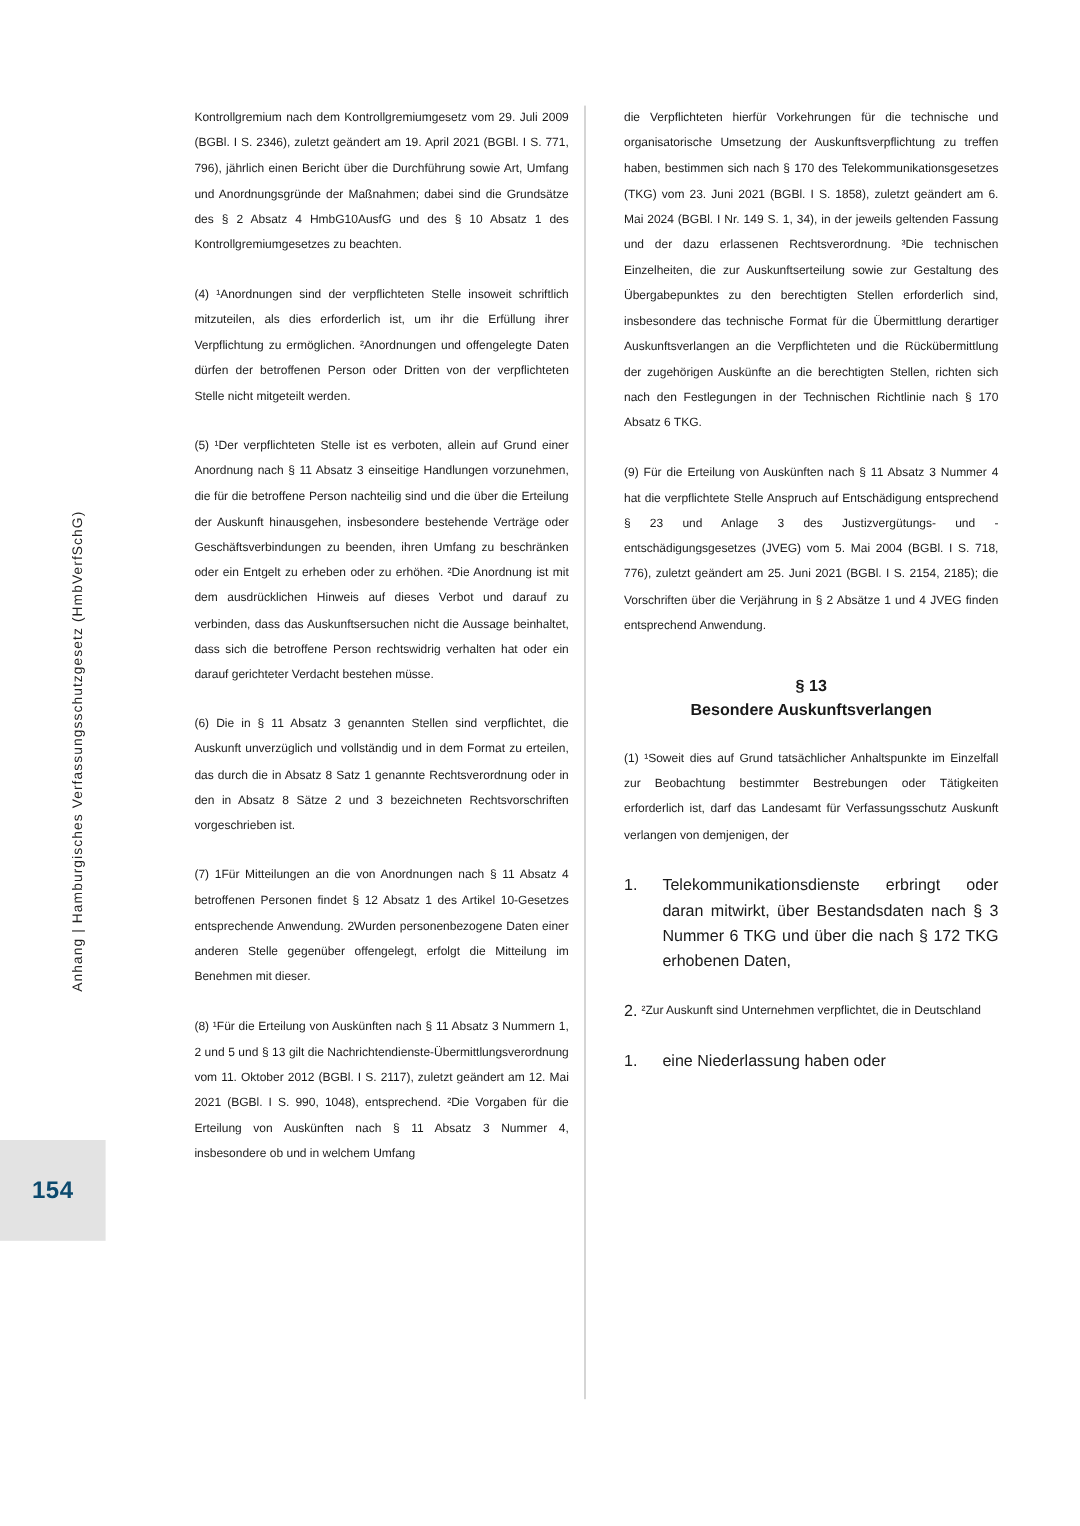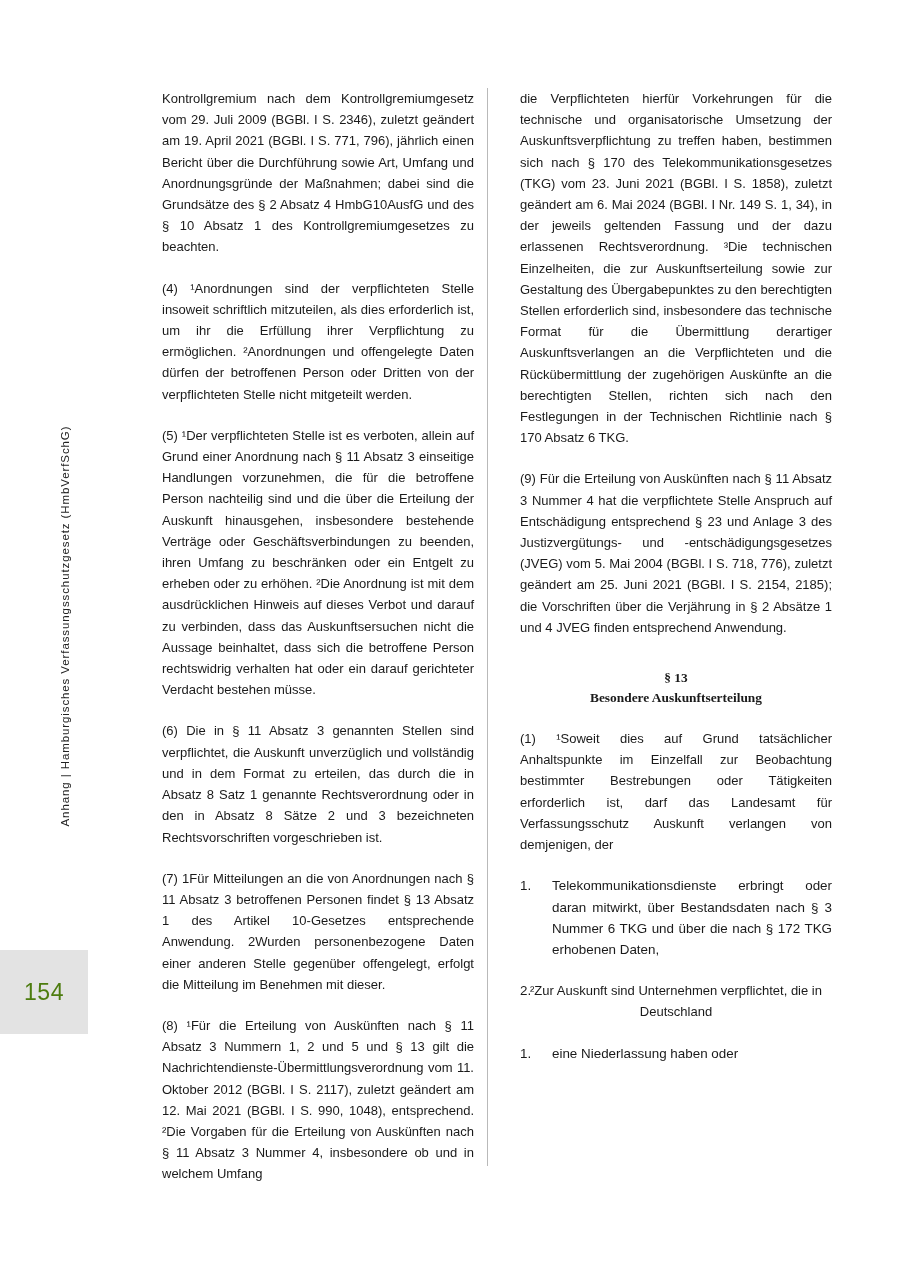--- a/index.html
+++ b/index.html
@@ -44,23 +44,23 @@
     left: 0;
     top: 950px;
     width: 88px;
     height: 84px;
     background: #e3e3e3;
     display: flex;
     align-items: center;
     justify-content: center;
   }
   #page-number {
-    font-size: 23px;
-    font-weight: normal;
-    color: #4d7c0f;
+    font-size: 20px;
+    font-weight: bold;
+    color: #0c4a6e;
     letter-spacing: 0.5px;
   }
 
   
   #column-divider {
     position: absolute;
     left: 487px;
     top: 88px;
     width: 1px;
     height: 1078px;
@@ -78,37 +78,36 @@
   .column {
     position: absolute;
     top: 0;
     width: 312px;
   }
   #column-left  { left: 0; }
   #column-right { left: 343px; margin-left: 15px; }
 
   .para {
     margin: 0 0 20px 0;
-    font-size: 13px;
+    font-size: 10px;
     line-height: 21.2px;
     text-align: justify;
     text-justify: inter-word;
     hyphens: manual;
   }
   .para:last-child { margin-bottom: 16px; }
   .para.ragged { text-align: center; }
 
   
   .section-heading {
     margin: 30px 0 20px 0;
     text-align: center;
     font-weight: bold;
     font-size: 13.4px;
     line-height: 20px;
-    font-family: Liberation Serif, serif;
   }
   .section-heading .sec-line { display: block; }
 
   
   .num-list {
     margin: 0 0 20px 0;
     padding: 0;
     list-style: none;
   }
   .num-item {
@@ -141,31 +140,31 @@
 
 <div id="column-divider"></div>
 
 <div id="columns">
 
   <div class="column" id="column-left">
     <p class="para">Kontrollgremium nach dem Kontrollgremiumgesetz vom 29. Juli 2009 (BGBl. I S. 2346), zuletzt geändert am 19. April 2021 (BGBl. I S. 771, 796), jährlich einen Bericht über die Durchführung sowie Art, Umfang und Anordnungsgründe der Maßnahmen; dabei sind die Grundsätze des § 2 Absatz 4 HmbG10AusfG und des § 10 Absatz 1 des Kontrollgremiumgesetzes zu beachten.</p>
     <p class="para">(4) ¹Anordnungen sind der verpflichteten Stelle insoweit schriftlich mitzuteilen, als dies erforderlich ist, um ihr die Erfüllung ihrer Verpflichtung zu ermöglichen. ²Anordnungen und offengelegte Daten dürfen der betroffenen Person oder Dritten von der verpflichteten Stelle nicht mitgeteilt werden.</p>
     <p class="para">(5) ¹Der verpflichteten Stelle ist es verboten, allein auf Grund einer Anordnung nach § 11 Absatz 3 einseitige Handlungen vorzunehmen, die für die betroffene Person nachteilig sind und die über die Erteilung der Auskunft hinausgehen, insbesondere bestehende Verträge oder Geschäftsverbindungen zu beenden, ihren Umfang zu beschränken oder ein Entgelt zu erheben oder zu erhöhen. ²Die Anordnung ist mit dem ausdrücklichen Hinweis auf dieses Verbot und darauf zu verbinden, dass das Auskunftsersuchen nicht die Aussage beinhaltet, dass sich die betroffene Person rechtswidrig verhalten hat oder ein darauf gerichteter Verdacht bestehen müsse.</p>
     <p class="para">(6) Die in § 11 Absatz 3 genannten Stellen sind verpflichtet, die Auskunft unverzüglich und vollständig und in dem Format zu erteilen, das durch die in Absatz 8 Satz 1 genannte Rechtsverordnung oder in den in Absatz 8 Sätze 2 und 3 bezeichneten Rechtsvorschriften vorgeschrieben ist.</p>
-    <p class="para">(7) 1Für Mitteilungen an die von Anordnungen nach § 11 Absatz 3 betroffenen Personen findet § 13 Absatz 1 des Artikel 10-Gesetzes entsprechende Anwendung. 2Wurden personenbezogene Daten einer anderen Stelle gegenüber offengelegt, erfolgt die Mitteilung im Benehmen mit dieser.</p>
+    <p class="para">(7) 1Für Mitteilungen an die von Anordnungen nach § 11 Absatz 4 betroffenen Personen findet § 12 Absatz 1 des Artikel 10-Gesetzes entsprechende Anwendung. 2Wurden personenbezogene Daten einer anderen Stelle gegenüber offengelegt, erfolgt die Mitteilung im Benehmen mit dieser.</p>
     <p class="para">(8) ¹Für die Erteilung von Auskünften nach § 11 Absatz 3 Nummern 1, 2 und 5 und § 13 gilt die Nachrichtendienste-Übermittlungsverordnung vom 11. Oktober 2012 (BGBl. I S. 2117), zuletzt geändert am 12. Mai 2021 (BGBl. I S. 990, 1048), entsprechend. ²Die Vorgaben für die Erteilung von Auskünften nach § 11 Absatz 3 Nummer 4, insbesondere ob und in welchem Umfang</p>
   </div>
 
   <div class="column" id="column-right">
     <p class="para">die Verpflichteten hierfür Vorkehrungen für die technische und organisatorische Umsetzung der Auskunftsverpflichtung zu treffen haben, bestimmen sich nach § 170 des Telekommunikationsgesetzes (TKG) vom 23. Juni 2021 (BGBl. I S. 1858), zuletzt geändert am 6. Mai 2024 (BGBl. I Nr. 149 S. 1, 34), in der jeweils geltenden Fassung und der dazu erlassenen Rechtsverordnung. ³Die technischen Einzelheiten, die zur Auskunftserteilung sowie zur Gestaltung des Übergabepunktes zu den berechtigten Stellen erforderlich sind, insbesondere das technische Format für die Übermittlung derartiger Auskunftsverlangen an die Verpflichteten und die Rückübermittlung der zugehörigen Auskünfte an die berechtigten Stellen, richten sich nach den Festlegungen in der Technischen Richtlinie nach § 170 Absatz 6 TKG.</p>
     <p class="para">(9) Für die Erteilung von Auskünften nach § 11 Absatz 3 Nummer 4 hat die verpflichtete Stelle Anspruch auf Entschädigung entsprechend § 23 und Anlage 3 des Justizvergütungs- und -entschädigungsgesetzes (JVEG) vom 5. Mai 2004 (BGBl. I S. 718, 776), zuletzt geändert am 25. Juni 2021 (BGBl. I S. 2154, 2185); die Vorschriften über die Verjährung in § 2 Absätze 1 und 4 JVEG finden entsprechend Anwendung.</p>
 
     <div class="section-heading">
       <span class="sec-line">§ 13</span>
-      <span class="sec-line">Besondere Auskunftserteilung</span>
+      <span class="sec-line">Besondere Auskunftsverlangen</span>
     </div>
 
     <p class="para">(1) ¹Soweit dies auf Grund tatsächlicher Anhaltspunkte im Einzelfall zur Beobachtung bestimmter Bestrebungen oder Tätigkeiten erforderlich ist, darf das Landesamt für Verfassungsschutz Auskunft verlangen von demjenigen, der</p>
 
     <ul class="num-list">
       <li class="num-item">
         <span class="num-marker">1.</span>
         <span>Telekommunikationsdienste erbringt oder daran mitwirkt, über Bestandsdaten nach § 3 Nummer 6 TKG und über die nach § 172 TKG erhobenen Daten,</span>
       </li>
       <li class="num-item">

